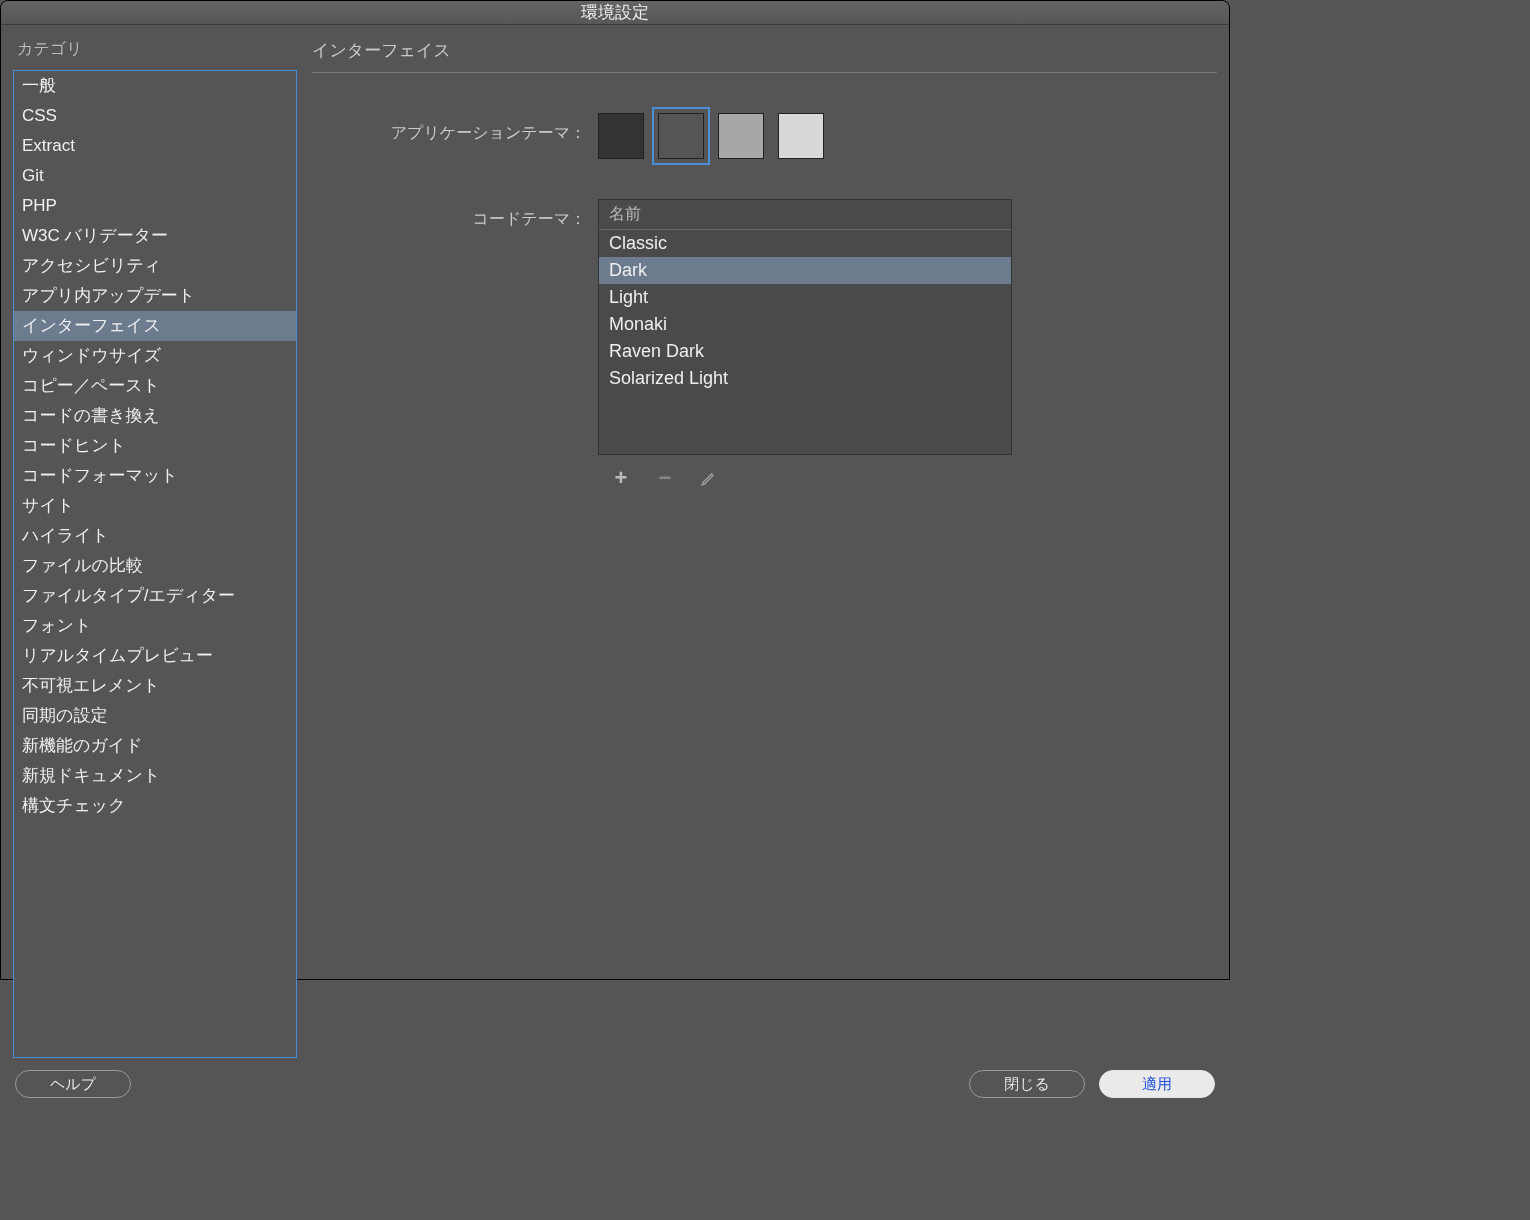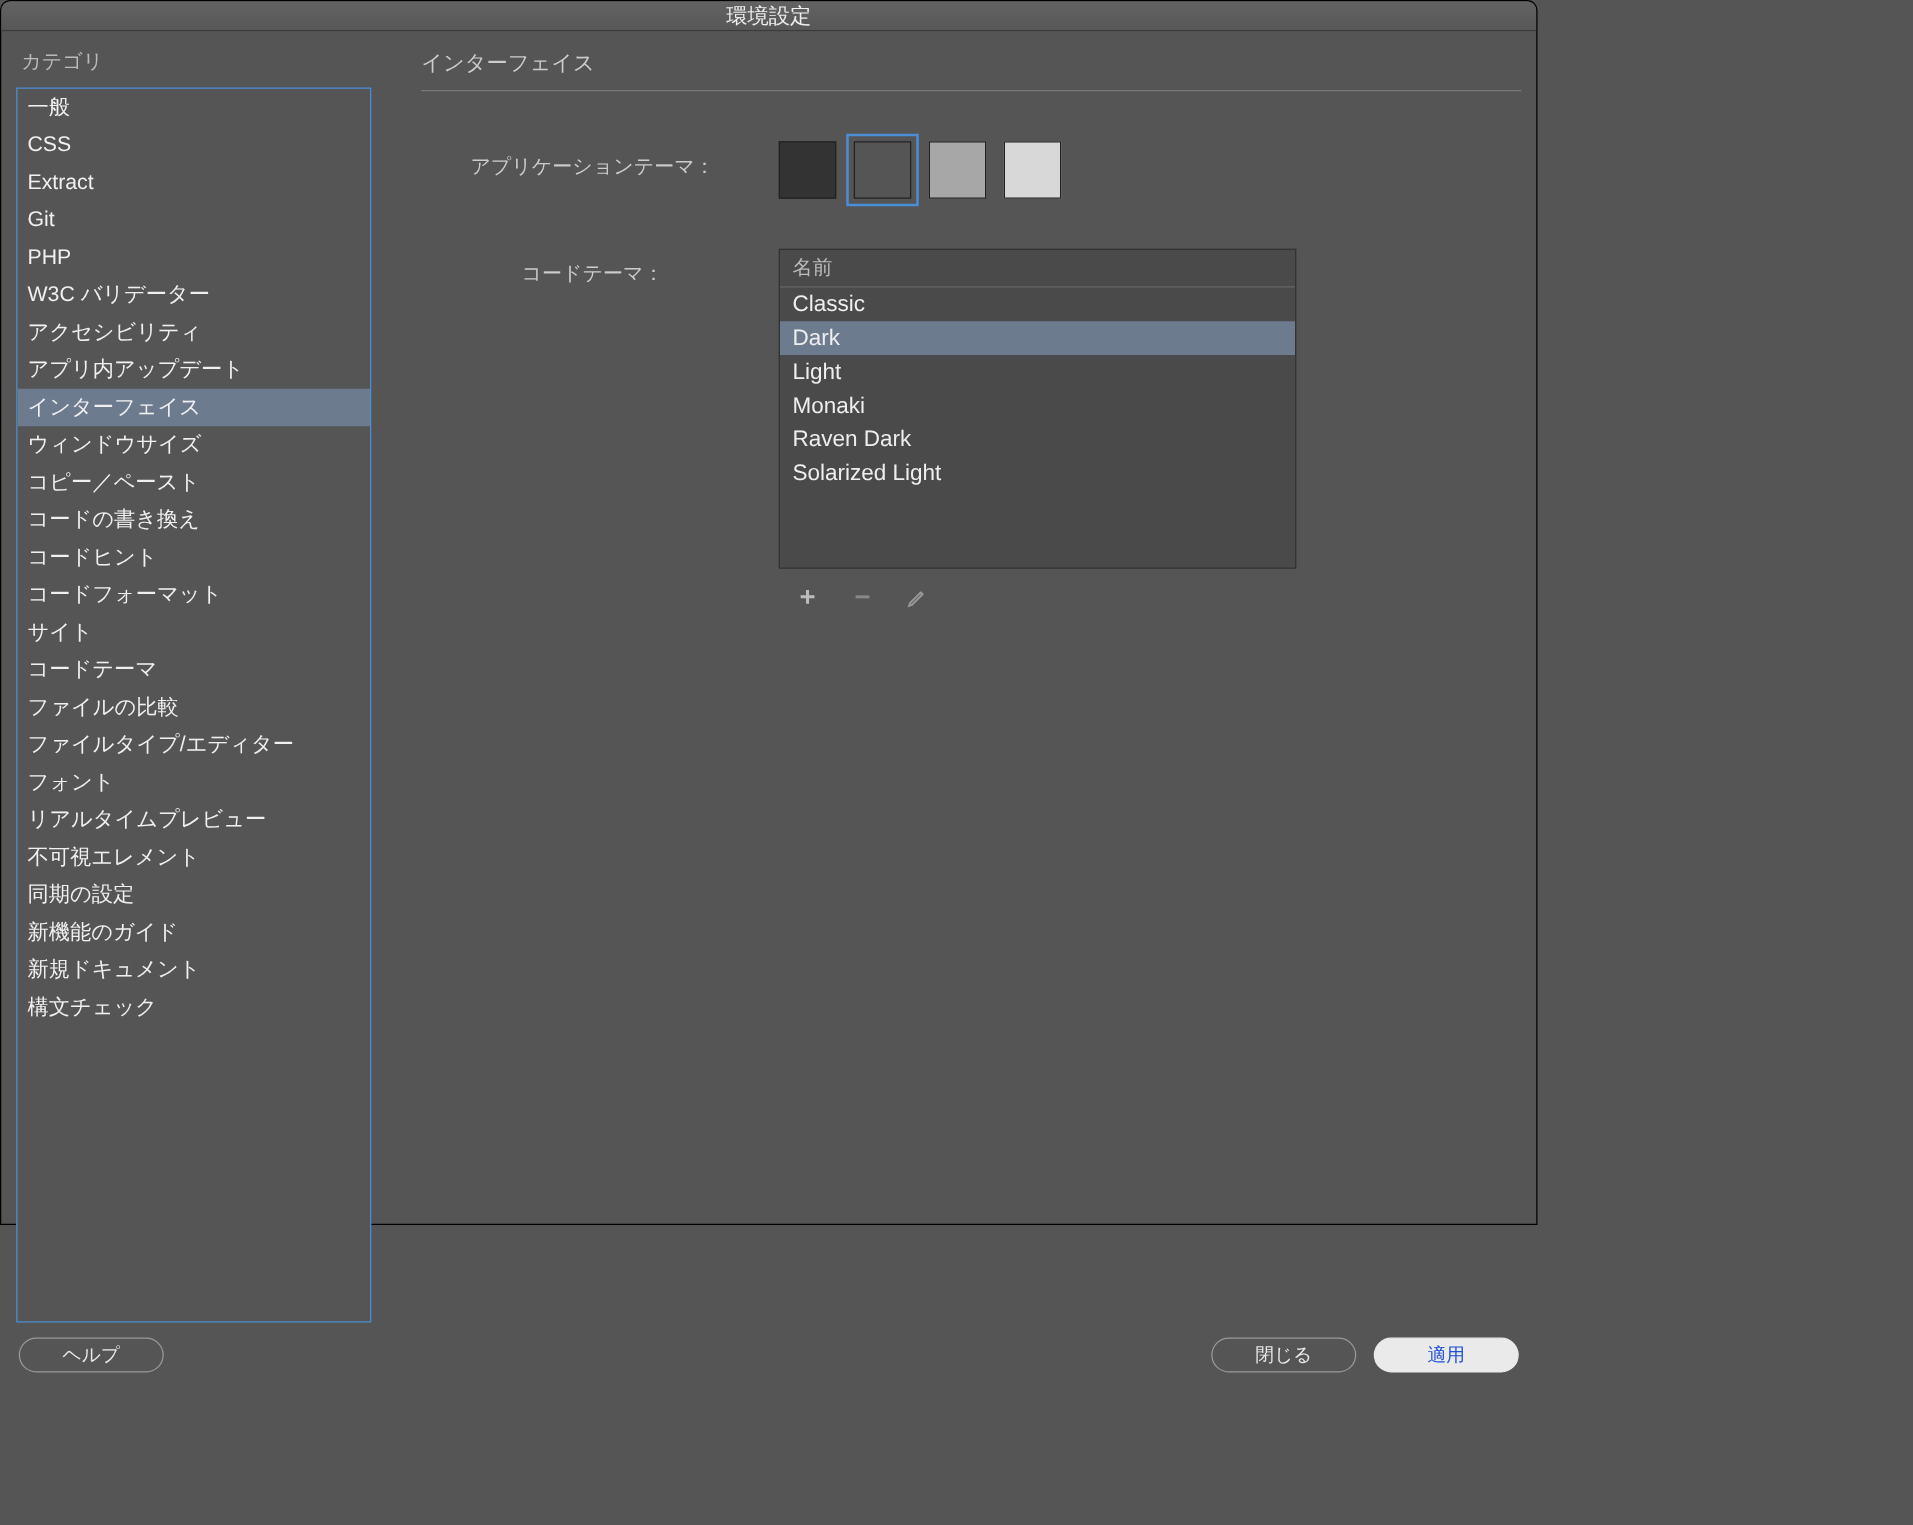--- a/index.html
+++ b/index.html
@@ -29,21 +29,21 @@
       align-items: center;
       justify-content: center;
       font-size: 17px;
       color: #eee;
       border-radius: 8px 8px 0 0;
     }
     .content {
       flex: 1;
       display: flex;
       padding: 10px 12px 0 12px;
-      gap: 40px;
+      gap: 15px;
     }
     .sidebar {
       width: 284px;
       display: flex;
       flex-direction: column;
     }
     .sidebar-label {
       font-size: 16px;
       color: #bbb;
       padding: 4px 4px 10px 4px;
@@ -78,21 +78,21 @@
       border-top: 1px solid #777;
       margin-bottom: 40px;
     }
     .row {
       display: flex;
       align-items: flex-start;
       margin-bottom: 40px;
     }
     .row-label {
       width: 286px;
-      text-align: center;
+      text-align: right;
       font-size: 16px;
       color: #ccc;
       padding-top: 10px;
       padding-right: 12px;
     }
     .swatches {
       display: flex;
       gap: 14px;
       align-items: center;
     }
@@ -196,21 +196,21 @@
           <div class="category-item">W3C バリデーター</div>
           <div class="category-item">アクセシビリティ</div>
           <div class="category-item">アプリ内アップデート</div>
           <div class="category-item selected">インターフェイス</div>
           <div class="category-item">ウィンドウサイズ</div>
           <div class="category-item">コピー／ペースト</div>
           <div class="category-item">コードの書き換え</div>
           <div class="category-item">コードヒント</div>
           <div class="category-item">コードフォーマット</div>
           <div class="category-item">サイト</div>
-          <div class="category-item">コードテーマ</div>
+          <div class="category-item">ハイライト</div>
           <div class="category-item">ファイルの比較</div>
           <div class="category-item">ファイルタイプ/エディター</div>
           <div class="category-item">フォント</div>
           <div class="category-item">リアルタイムプレビュー</div>
           <div class="category-item">不可視エレメント</div>
           <div class="category-item">同期の設定</div>
           <div class="category-item">新機能のガイド</div>
           <div class="category-item">新規ドキュメント</div>
           <div class="category-item">構文チェック</div>
         </div>

